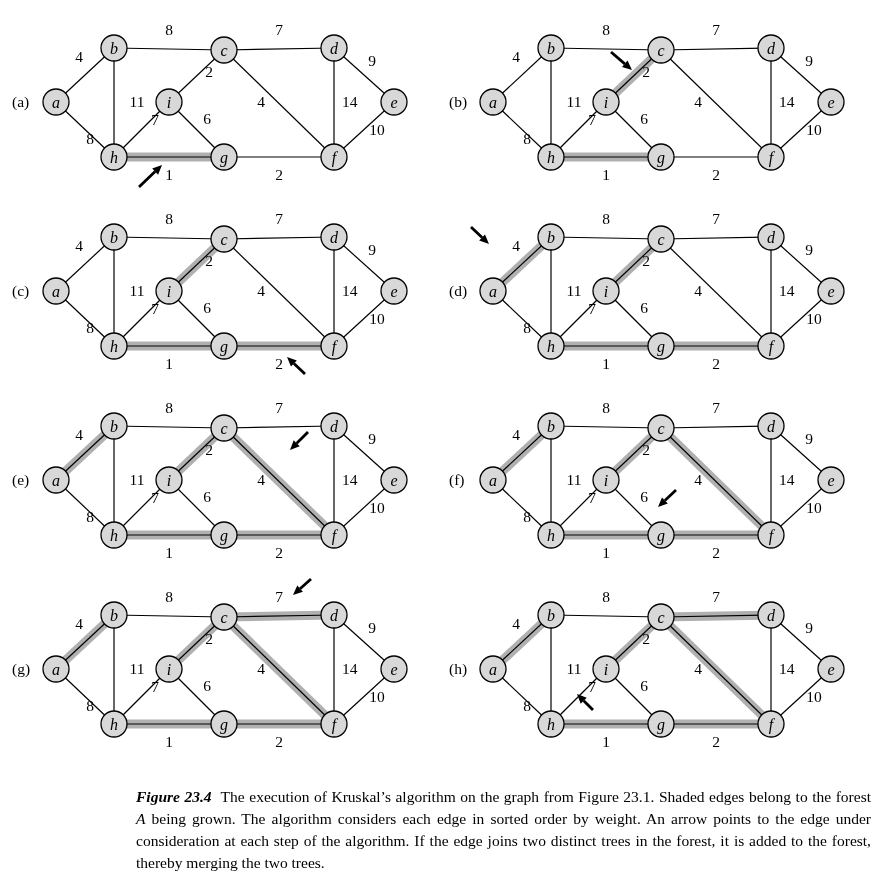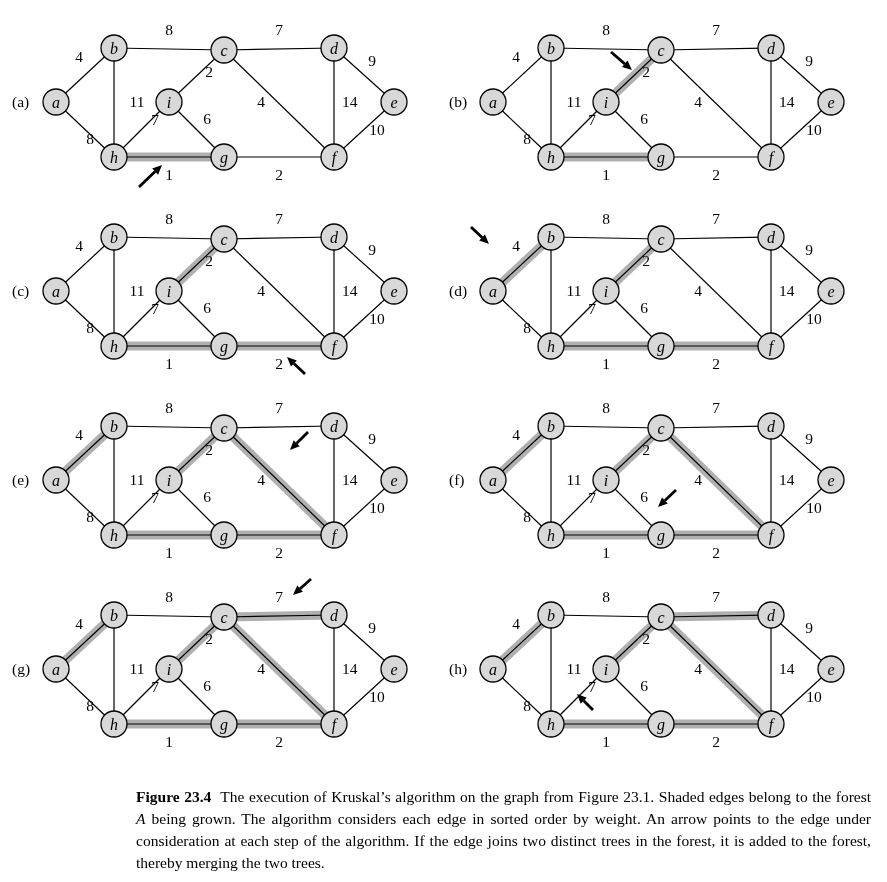--- a/index.html
+++ b/index.html
@@ -23,21 +23,21 @@
     transform:translateY(-50%);
     font-size:15.5px;
   }
   .panel svg { display:block; }
   .caption {
     margin:26px 16px 0 136px;
     font-size:15.5px;
     line-height:1.43;
     text-align:justify;
   }
-  .caption b { margin-right:9px; }
+  .caption b { margin-right:9px;font-style:italic; }
 </style>
 </head>
 <body>
 
 <div class="figure">
   <div class="panels">
     <div class="panel">
       <span class="panel-label">(a)</span>
       <svg width="437" height="183" viewBox="0 0 437 183">
           <line x1="218" y1="147" x2="108" y2="147" stroke="#b0b0b0" stroke-width="9"></line>

